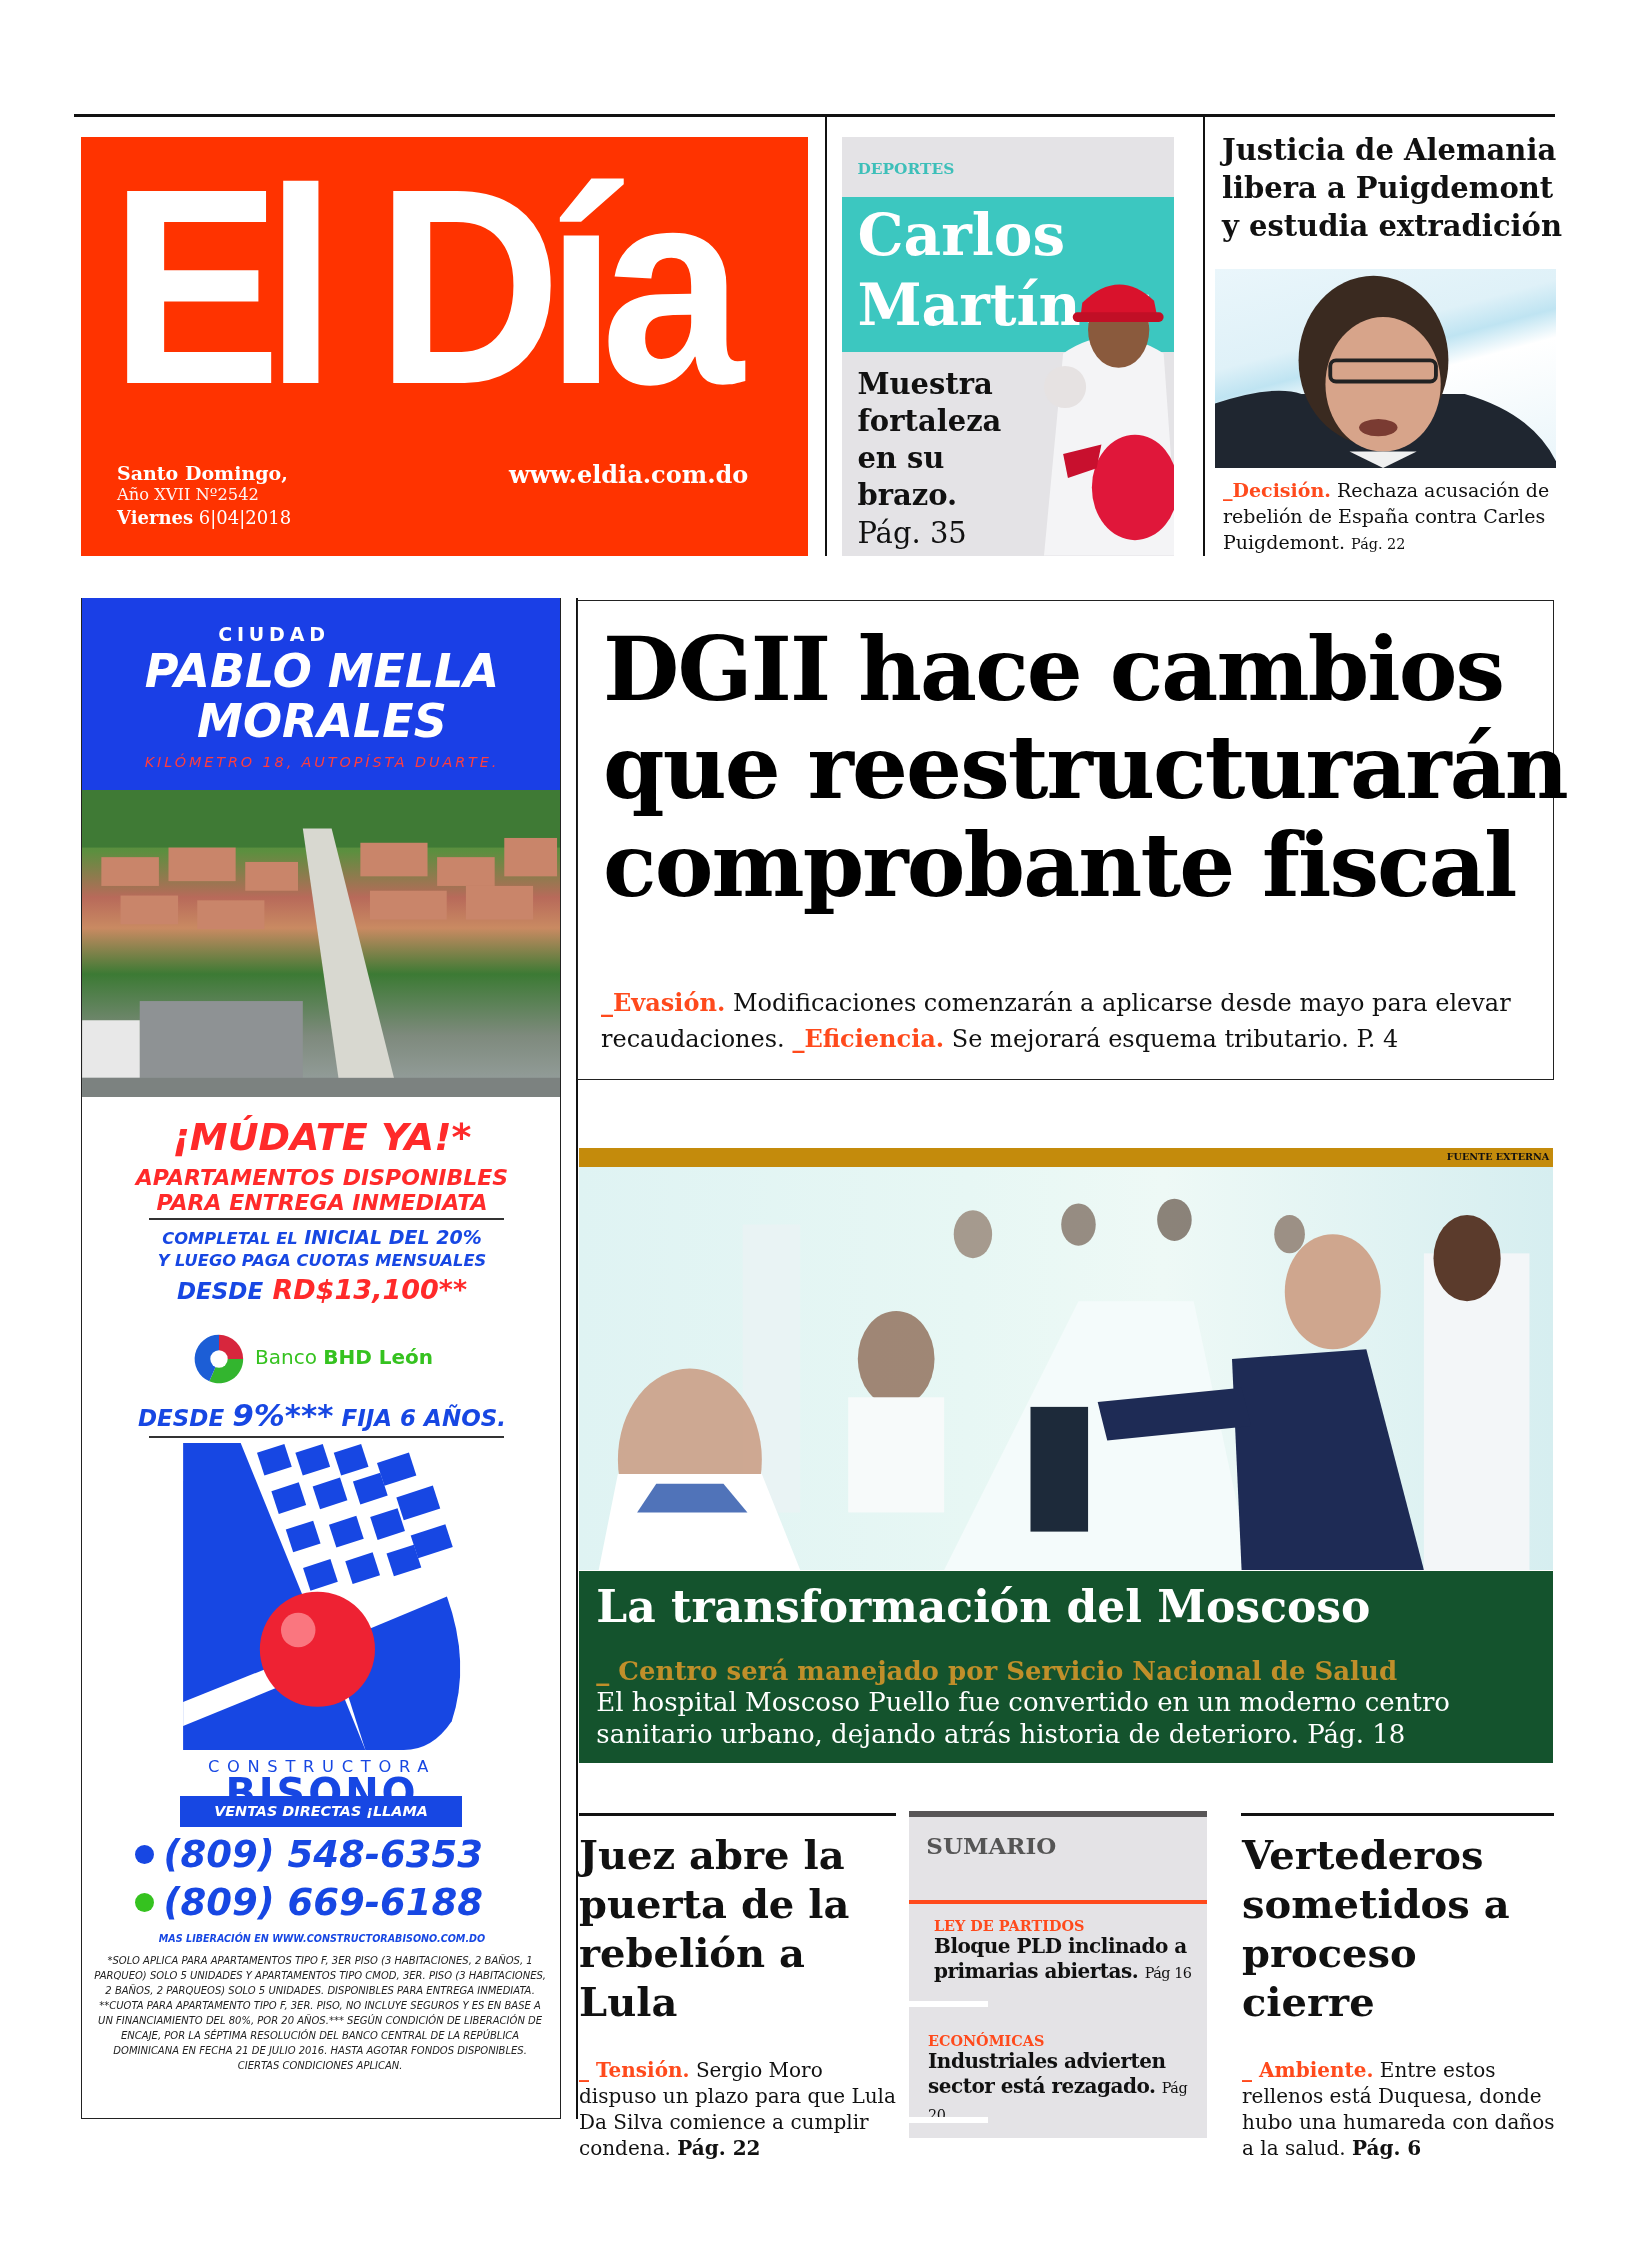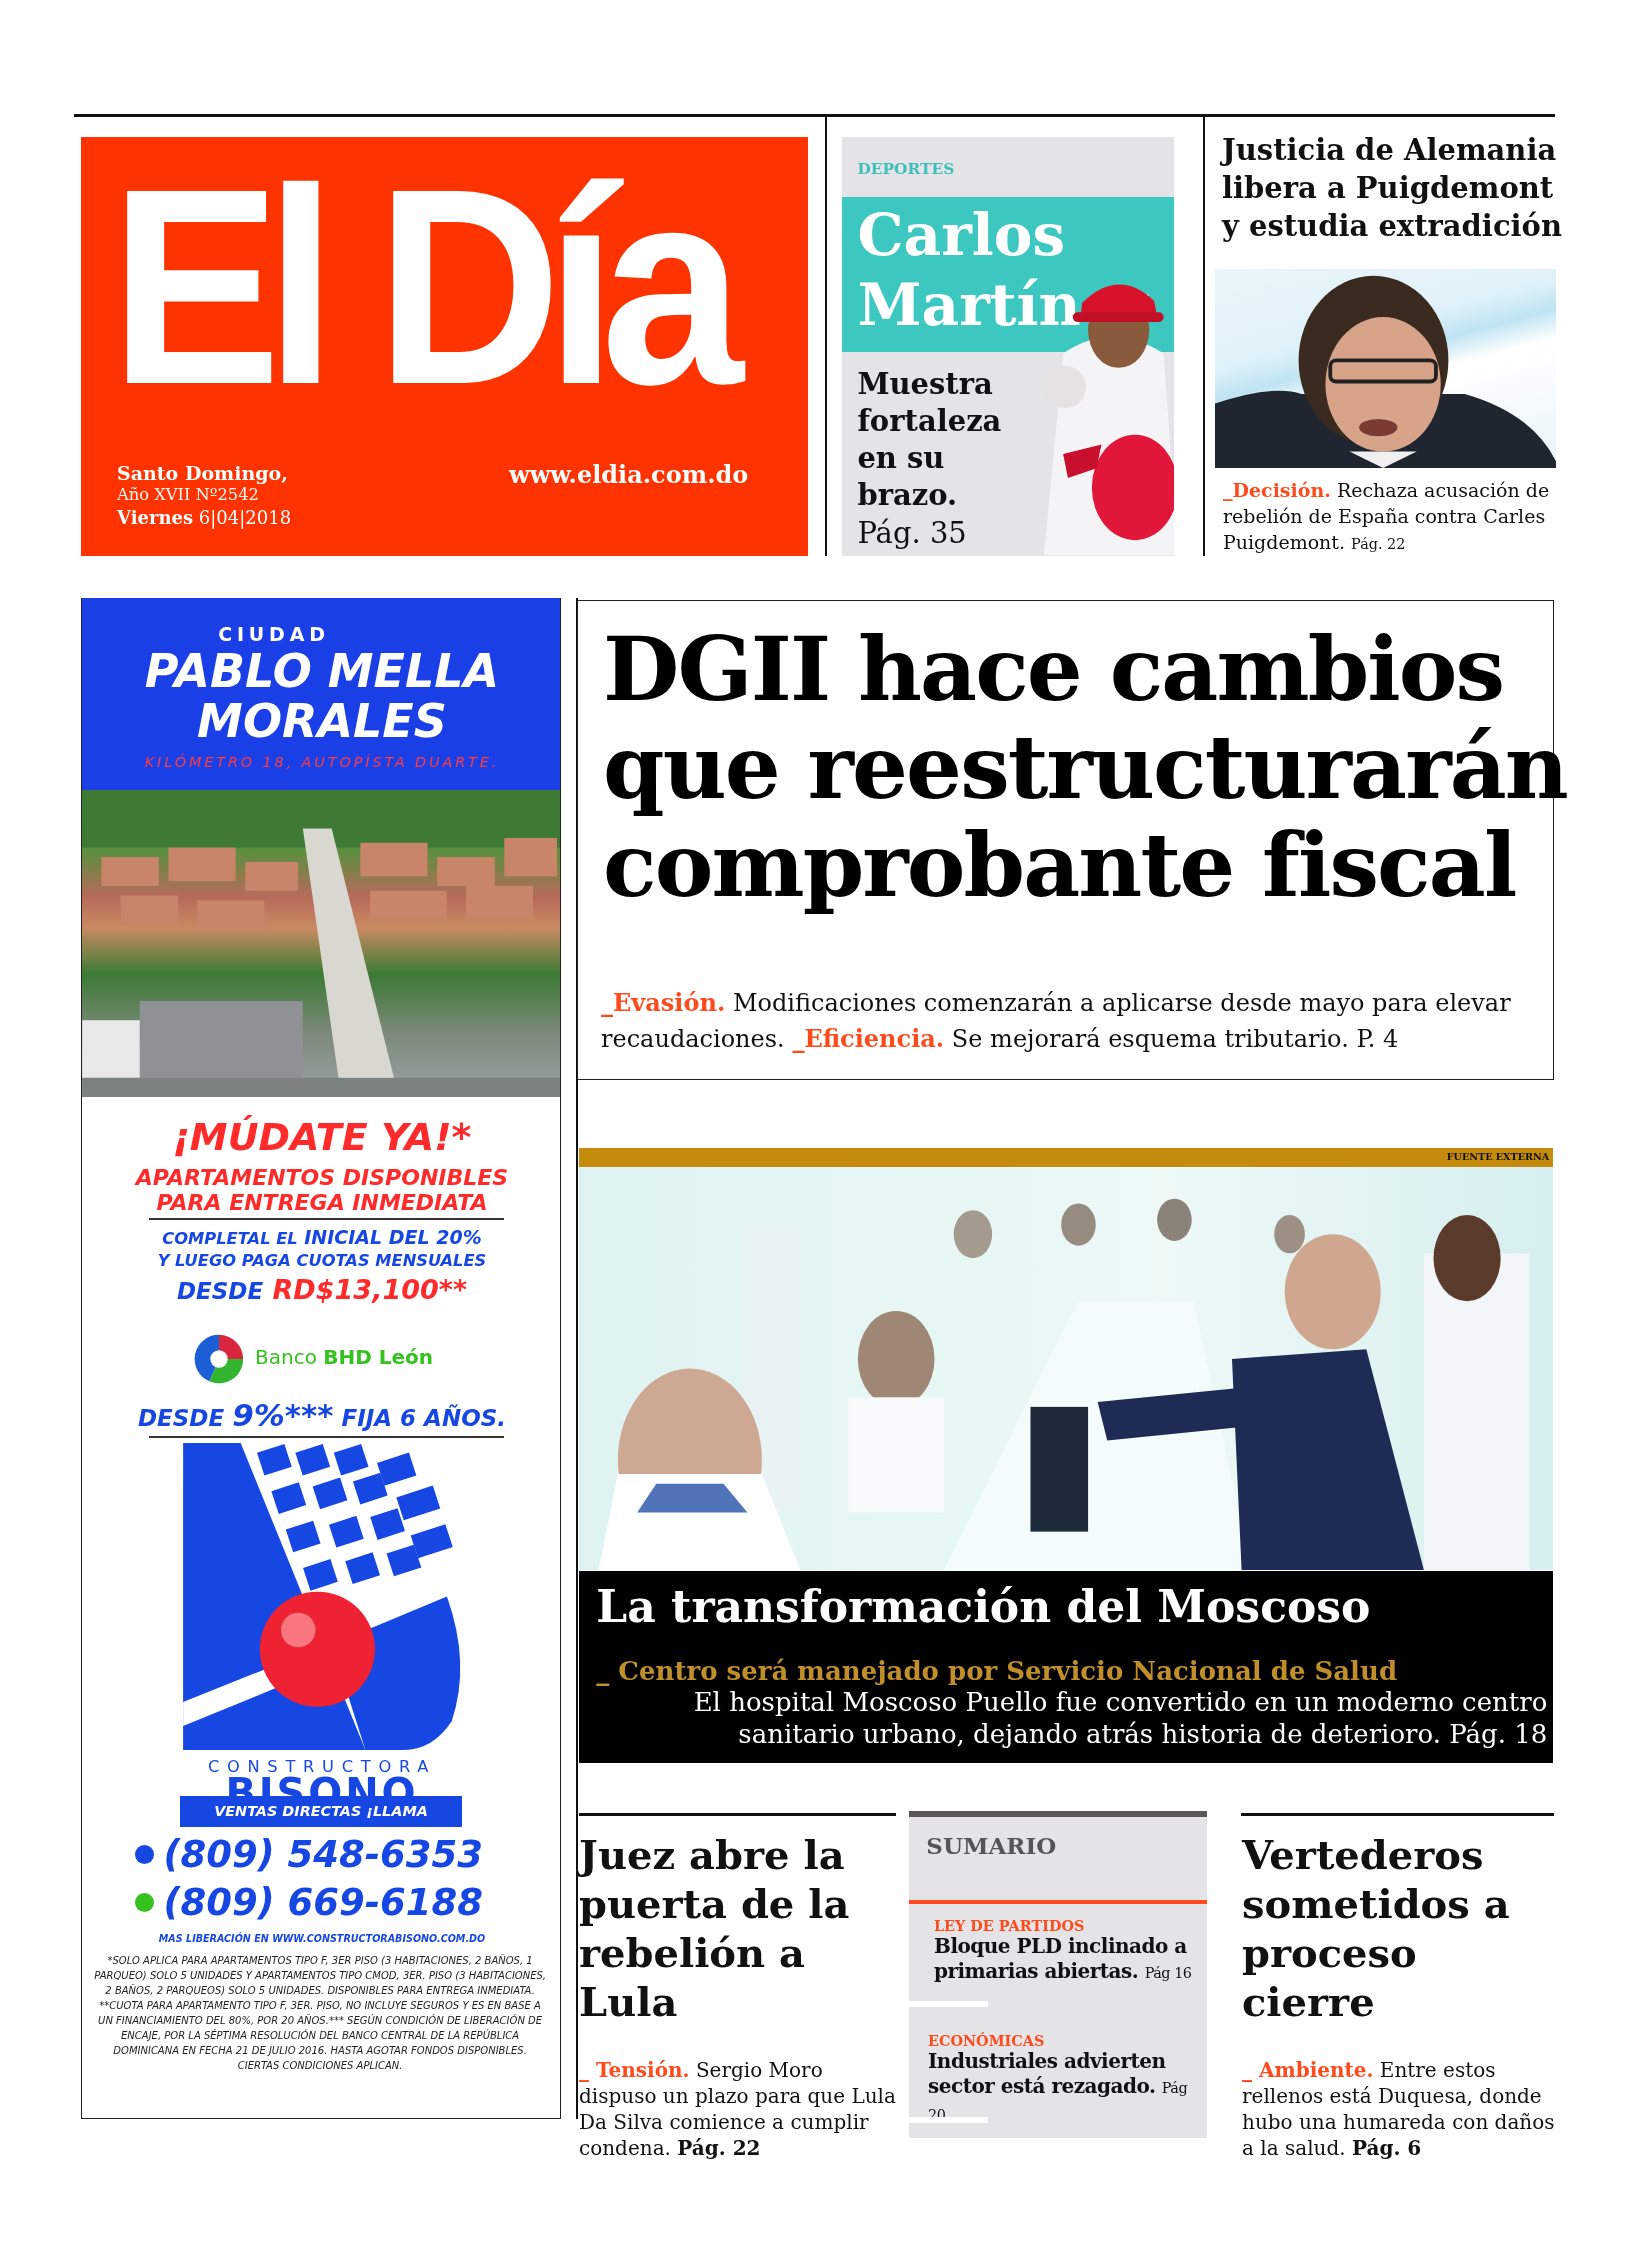--- a/index.html
+++ b/index.html
@@ -62,21 +62,21 @@
   
   .main-box { left: 577px; top: 600px; width: 977px; height: 480px; border: 1.9px solid #222; }
   .main-head { left: 25px; top: 19px; font-weight: 700; font-size: 88px; line-height: 98px; letter-spacing: -1.9px; color: #000; white-space: nowrap; }
   .main-deck { left: 23px; top: 384px; width: 932px; font-size: 24px; line-height: 36px; }
 
   
   .gold-bar { left: 579px; top: 1148px; width: 974px; height: 19px; background: #c48b0c; }
   .fuente { right: 3.8px; top: 2.9px; font-size: 9.6px; font-weight: 700; color: #111; }
   .photo2 { left: 579px; top: 1167px; width: 974px; height: 403px; overflow: hidden;
             background: linear-gradient(90deg, #dff3f3 0%, #e7f7f4 40%, #eef9f6 60%, #d6eef0 100%); }
-  .black-box { left: 579px; top: 1571px; width: 974px; height: 192px; background: #000000; text-align: right; }
+  .black-box { left: 579px; top: 1571px; width: 974px; height: 192px; background: #14532d; }
   .bb-head { left: 17.3px; top: 9.6px; color: #fff; font-weight: 700; font-size: 44px; white-space: nowrap; }
   .bb-kicker { left: 17.3px; top: 85px; color: #c08f2a; font-weight: 700; font-size: 26px; white-space: nowrap; }
   .bb-body { left: 17.3px; top: 115px; width: 951px; color: #fff; font-size: 26px; line-height: 32px; }
 
   
   .col-rule { height: 2.9px; background: #111; }
   .bhead { font-weight: 700; font-size: 40px; line-height: 49px; color: #111; }
   .btext { font-size: 20px; line-height: 26px; }
   .sumario { left: 909px; top: 1811px; width: 298px; height: 327px; background: #e4e3e6; }
   .sum-topbar { left: 0; top: 0; width: 298px; height: 5.8px; background: #585657; }

